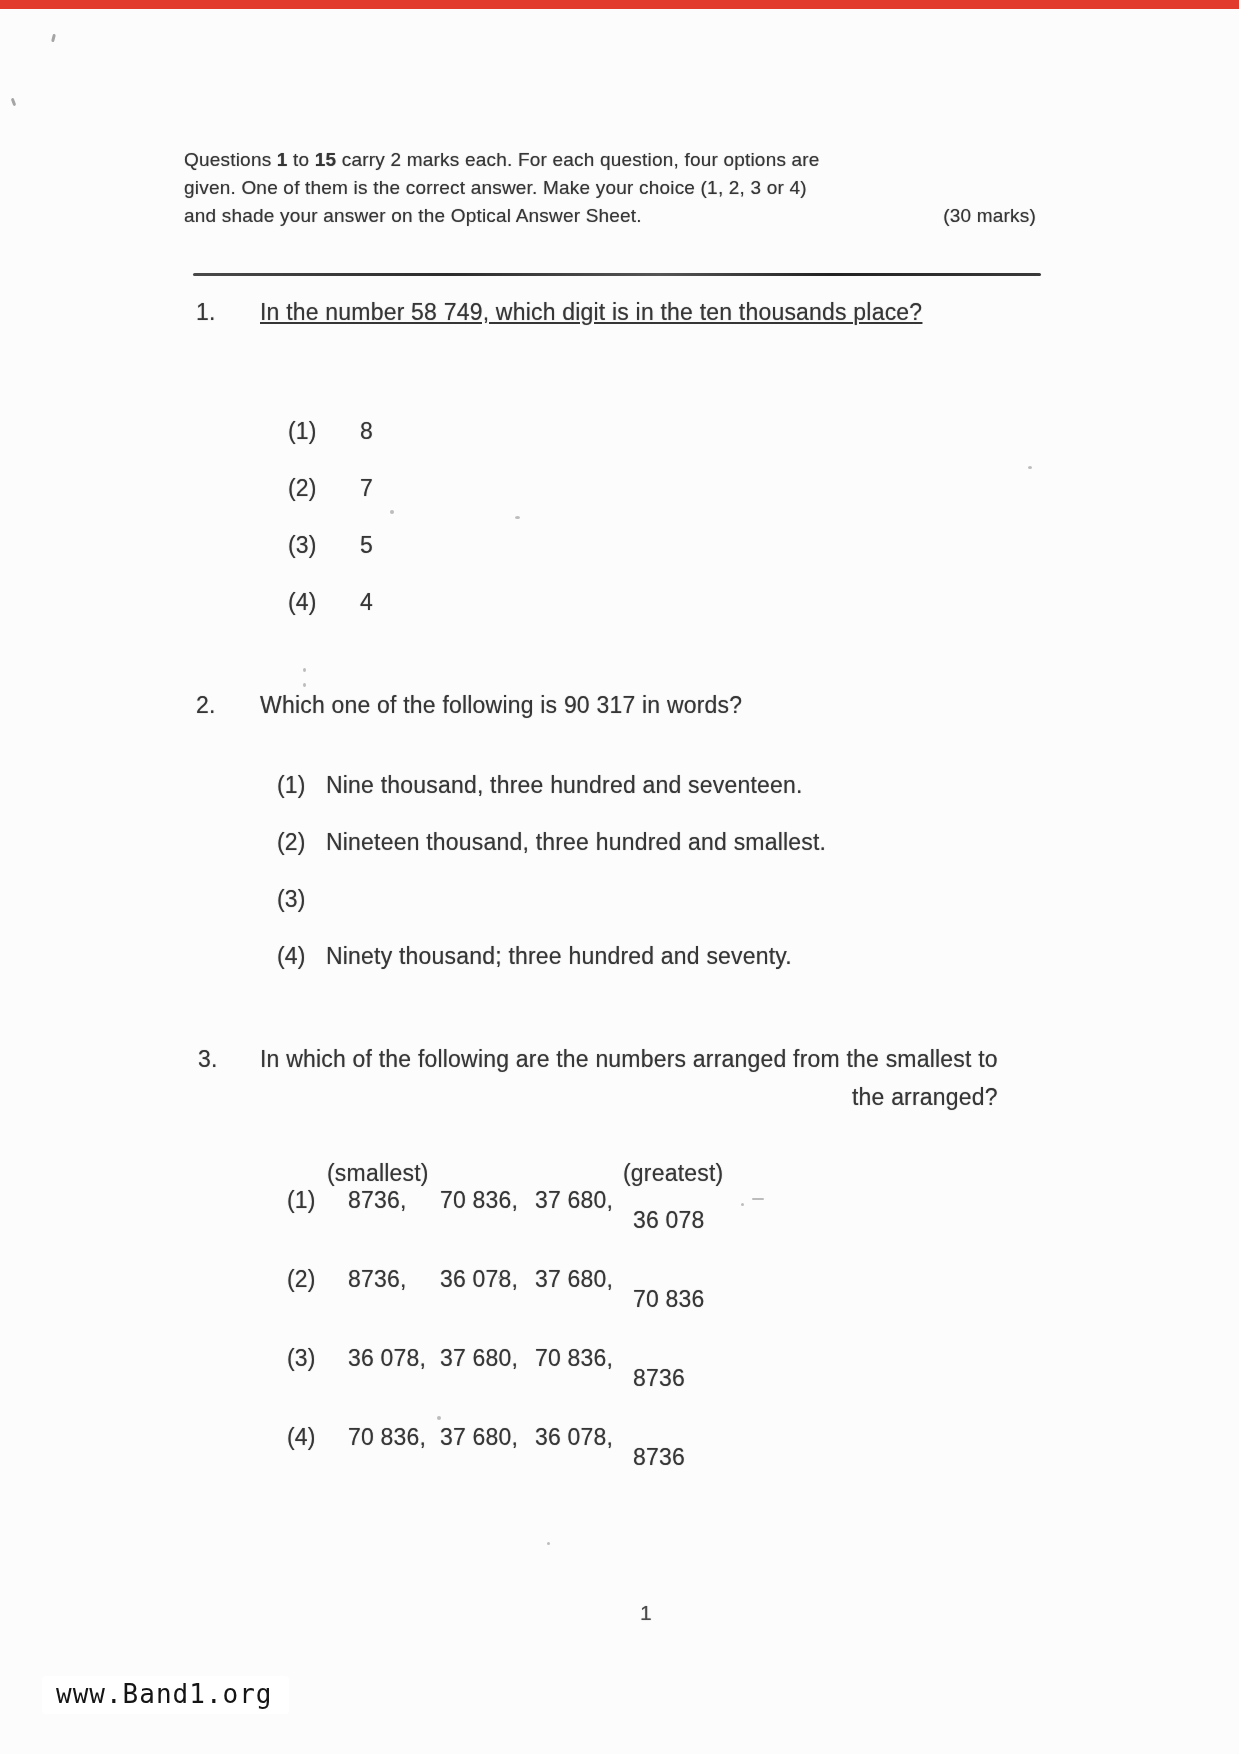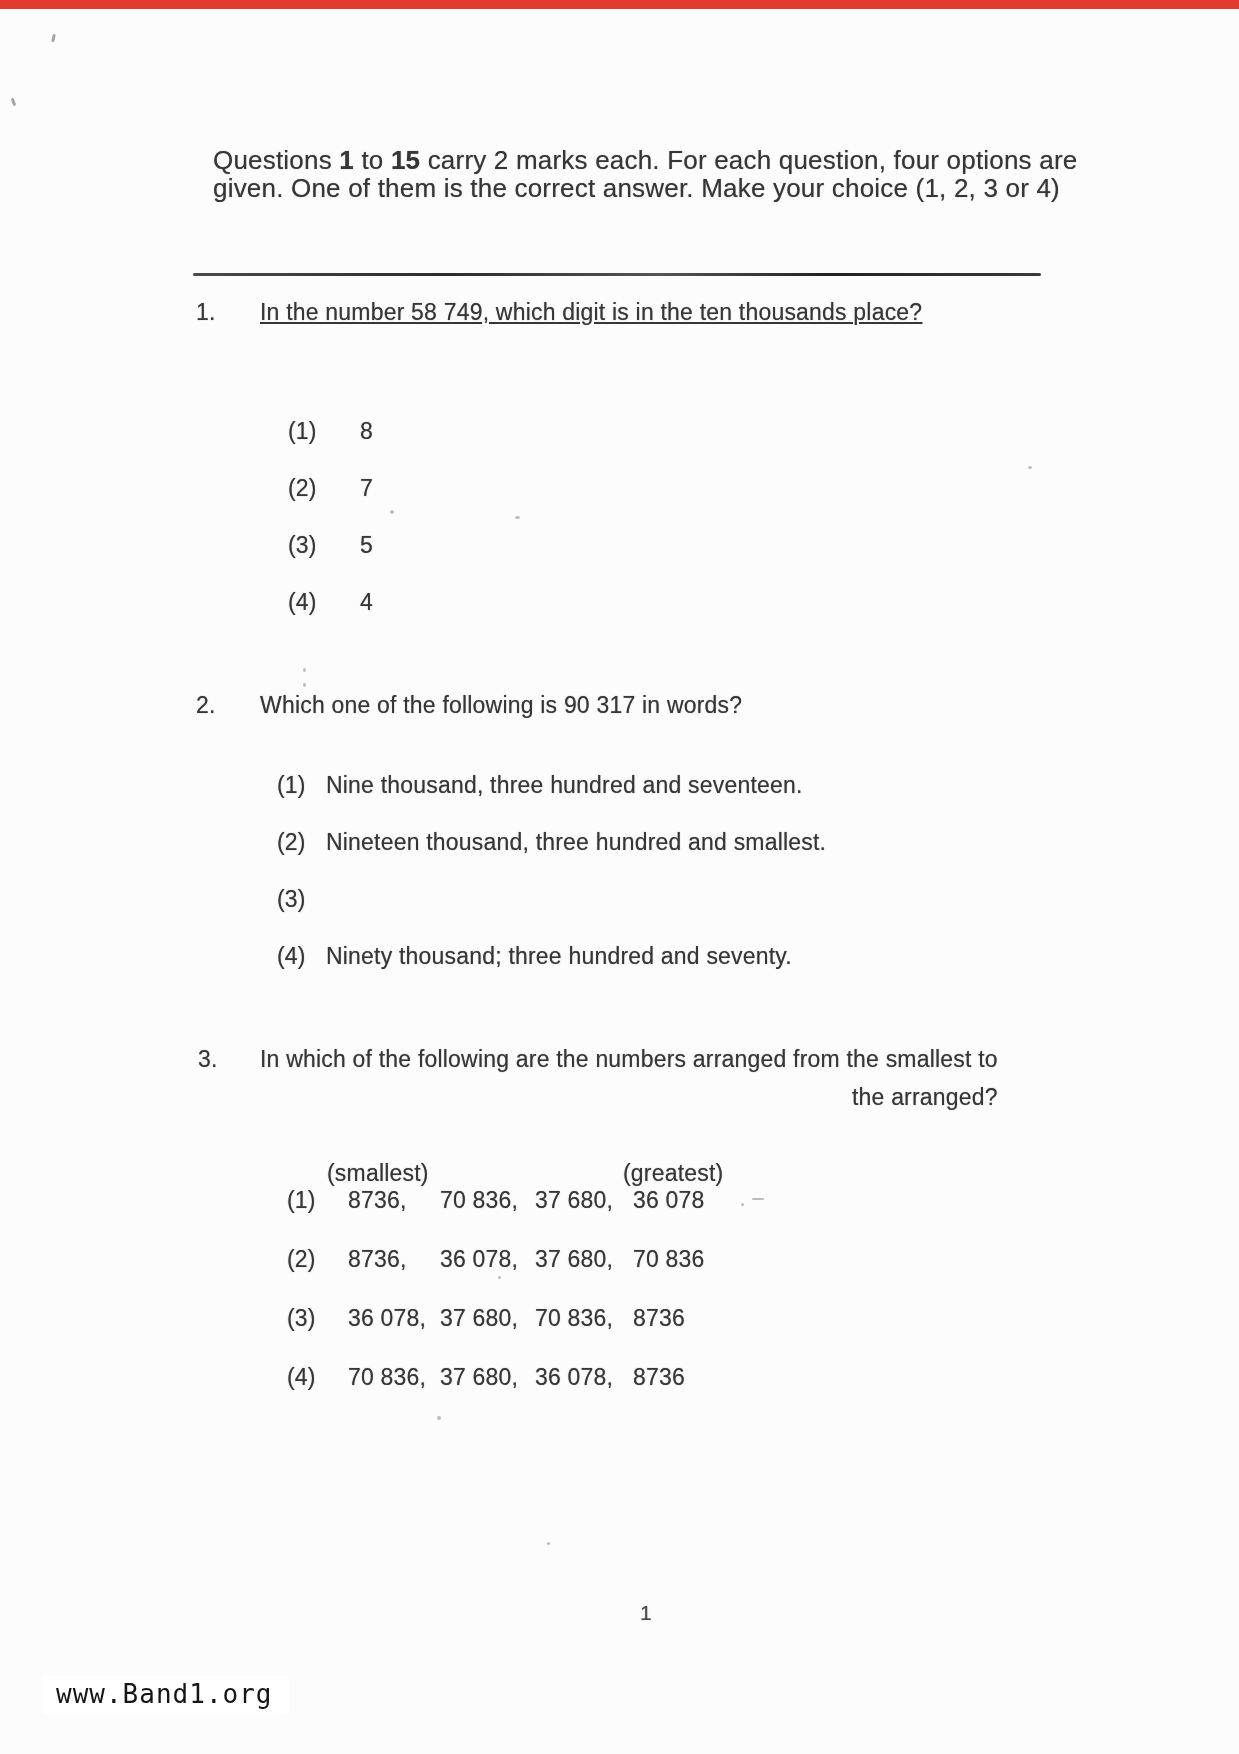--- a/index.html
+++ b/index.html
@@ -10,22 +10,22 @@
     background:#fcfcfc;
     overflow:hidden;
     font-family:"Liberation Sans", sans-serif;
     color:#363636;
   }
   .scan { text-shadow:0 0 1px rgba(45,45,45,0.55); letter-spacing:0.2px; }
   .topbar {
     position:absolute; left:0; top:0; width:1239px; height:9px;
   }
   .instructions {
-    position:absolute; left:213px; top:146px; width:852px;
-    font-size:26px; line-height:28px;
+    position:absolute; left:184px; top:146px; width:852px;
+    font-size:19px; line-height:28px;
   }
   .instr-line { white-space:nowrap; }
   .instr-line3 { display:flex; justify-content:space-between; }
   .bold { font-weight:bold; }
   .divider {
     position:absolute; left:193px; top:273px; width:848px; height:3px;
     background:linear-gradient(90deg,#4a4a4a 0%,#2c2c2c 30%,#555 55%,#222 75%,#3a3a3a 100%);
     border-radius:2px;
   }
   .qnum { position:absolute; font-size:23px; }
@@ -39,21 +39,21 @@
   .opt-text { white-space:nowrap; }
   .tbl { position:absolute; left:287px; top:1160px; font-size:23px; }
   .tbl-header { position:relative; height:27px;text-align:center; }
   .tbl-smallest { position:absolute; left:40px; top:0; }
   .tbl-greatest { position:absolute; left:336px; top:0; }
   .tbl-row { display:flex; margin-bottom:32px; }
   .cell-label { width:61px; }
   .cell-1 { width:92px; }
   .cell-2 { width:95px; }
   .cell-3 { width:98px; }
-  .cell-4 { width:auto; }
+  .cell-4 { width:auto;margin-top:20px; }
   .pagenum { position:absolute; left:640px; top:1601px; font-size:21px; color:#4a4a4a; }
   .watermark {
     position:absolute; left:42px; top:1676px;
     background:#ffffff; border-radius:4px;
     padding:3px 16px 5px 14px;
     font-family:"DejaVu Sans Mono","Liberation Mono",monospace;
     font-size:26px; color:#151515; letter-spacing:1px;
   }
   .speck { position:absolute; background:#9a9a9a; border-radius:50%; opacity:0.65; }
   .tick {
@@ -77,20 +77,24 @@
   <div class="speck" style="left:1028px; top:466px; width:4px; height:3px;"></div>
   <div class="speck" style="left:752px; top:1198px; width:12px; height:2px; border-radius:1px;"></div>
   <div class="speck" style="left:741px; top:1203px; width:3px; height:3px;"></div>
   <div class="speck" style="left:437px; top:1416px; width:4px; height:4px;"></div>
   <div class="speck" style="left:498px; top:1276px; width:3px; height:3px;"></div>
   <div class="speck" style="left:547px; top:1542px; width:3px; height:3px;"></div>
 
   <div class="instructions scan">
     <div class="instr-line"><span>Questions </span><span class="bold">1</span><span> to </span><span class="bold">15</span><span> carry 2 marks each.  For each question, four options are</span></div>
     <div class="instr-line">given.  One of them is the correct answer.  Make your choice (1, 2, 3 or 4)</div>
+    <div class="instr-line3">
+      <span>and shade your answer on the Optical Answer Sheet.</span>
+      <span>(30 marks)</span>
+    </div>
   </div>
 
   <div class="divider"></div>
 
   <div class="qnum scan" style="left:196px; top:299px;">1.</div>
   <div class="qtext scan" style="left:260px; top:299px;text-decoration:underline;">In the number 58 749, which digit is in the ten thousands place?</div>
   <div class="opts q1 scan" style="left:288px; top:418px;">
     <div class="opt-row">
       <span class="opt-label">(1)</span>
       <span class="opt-text">8</span>

